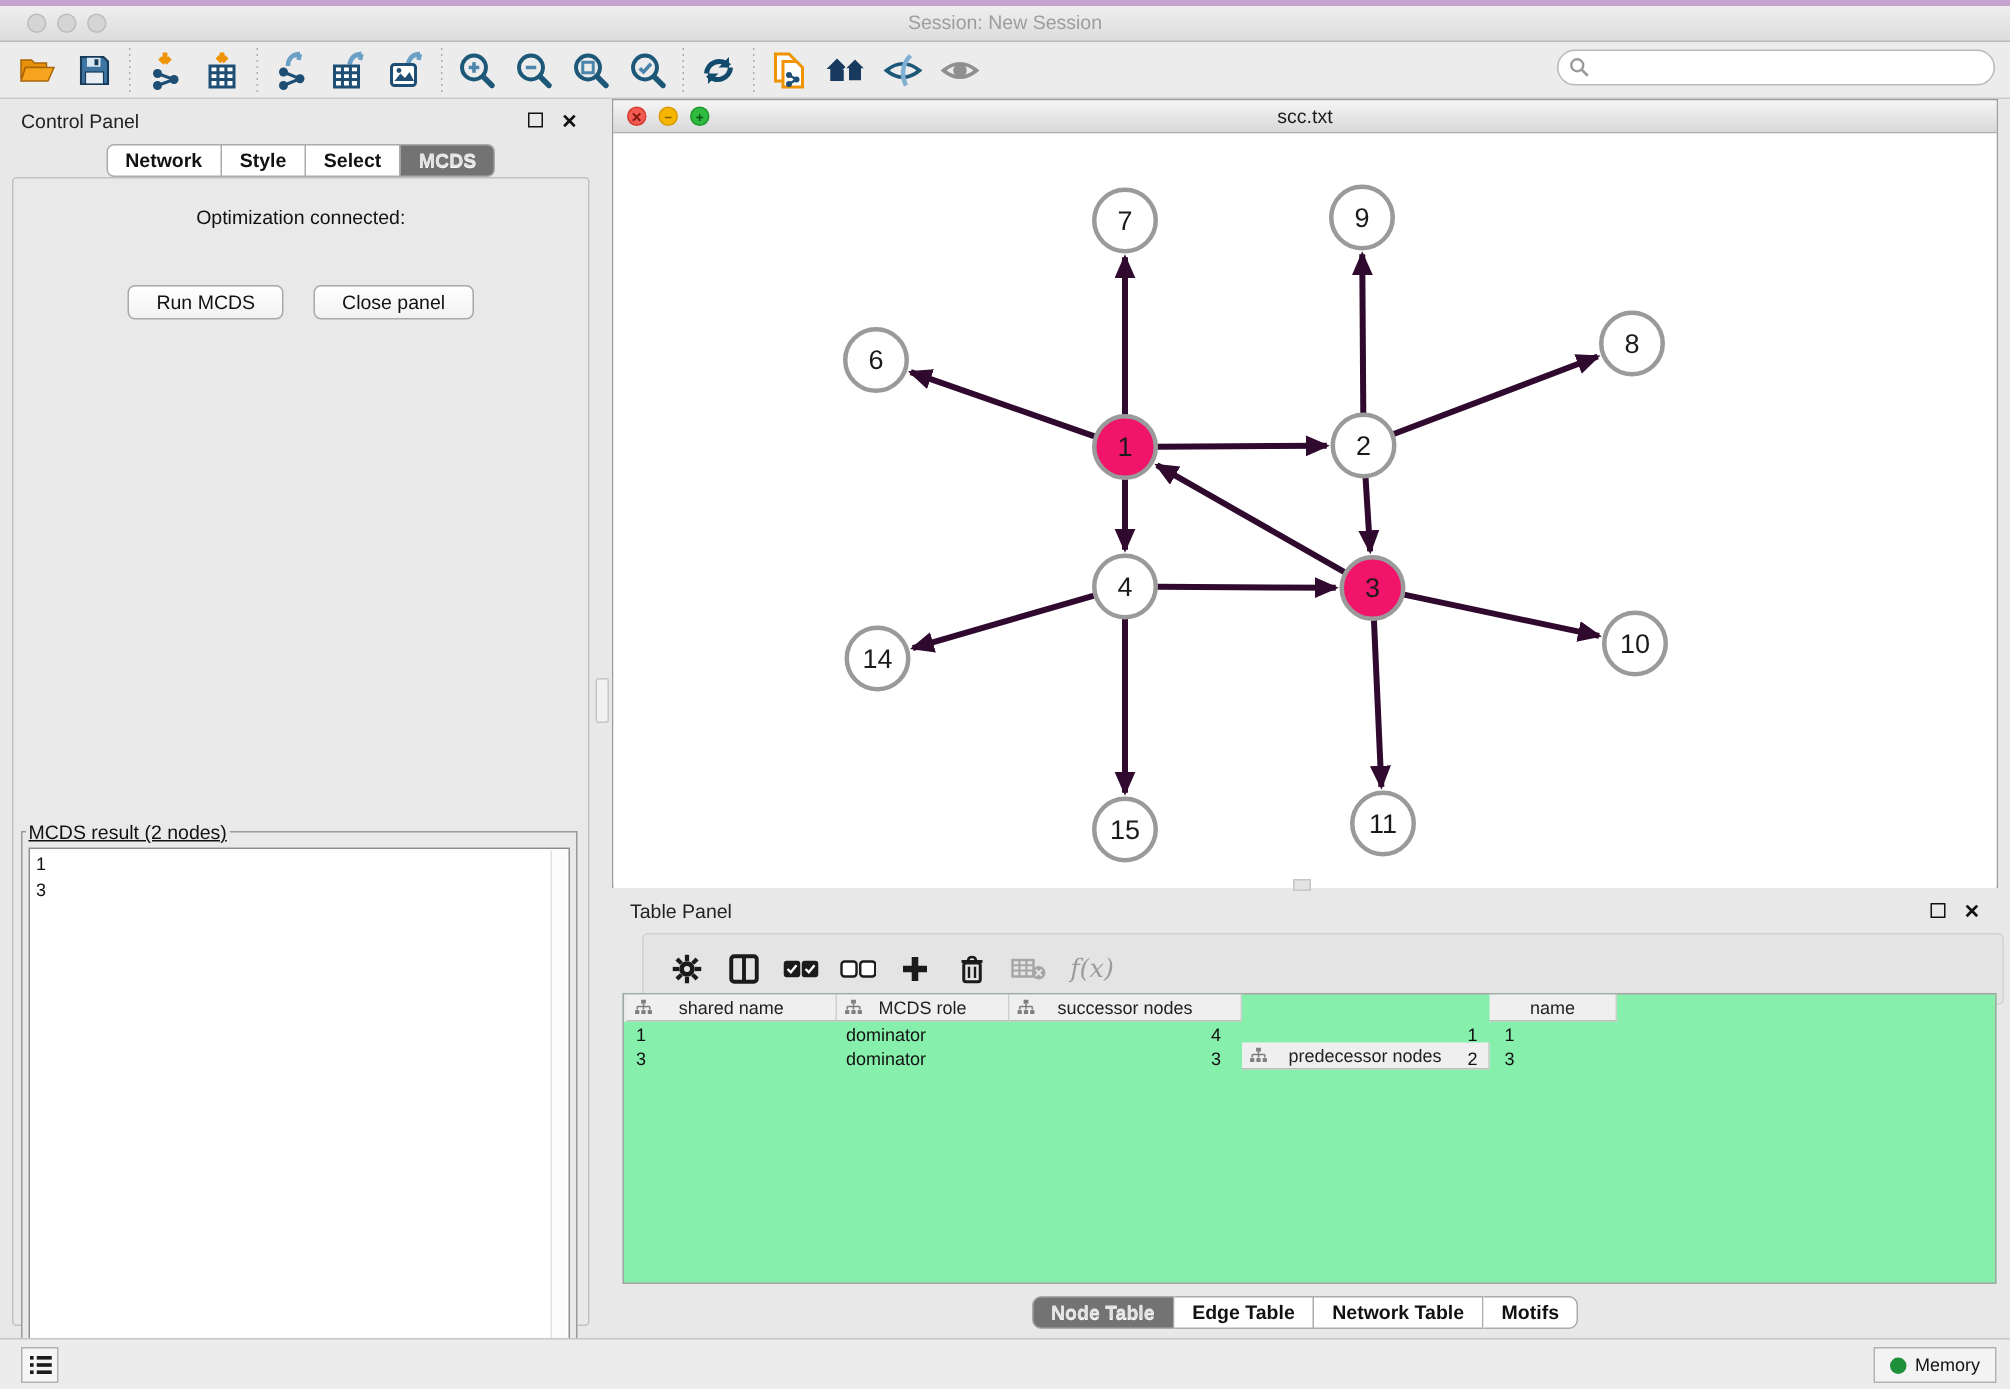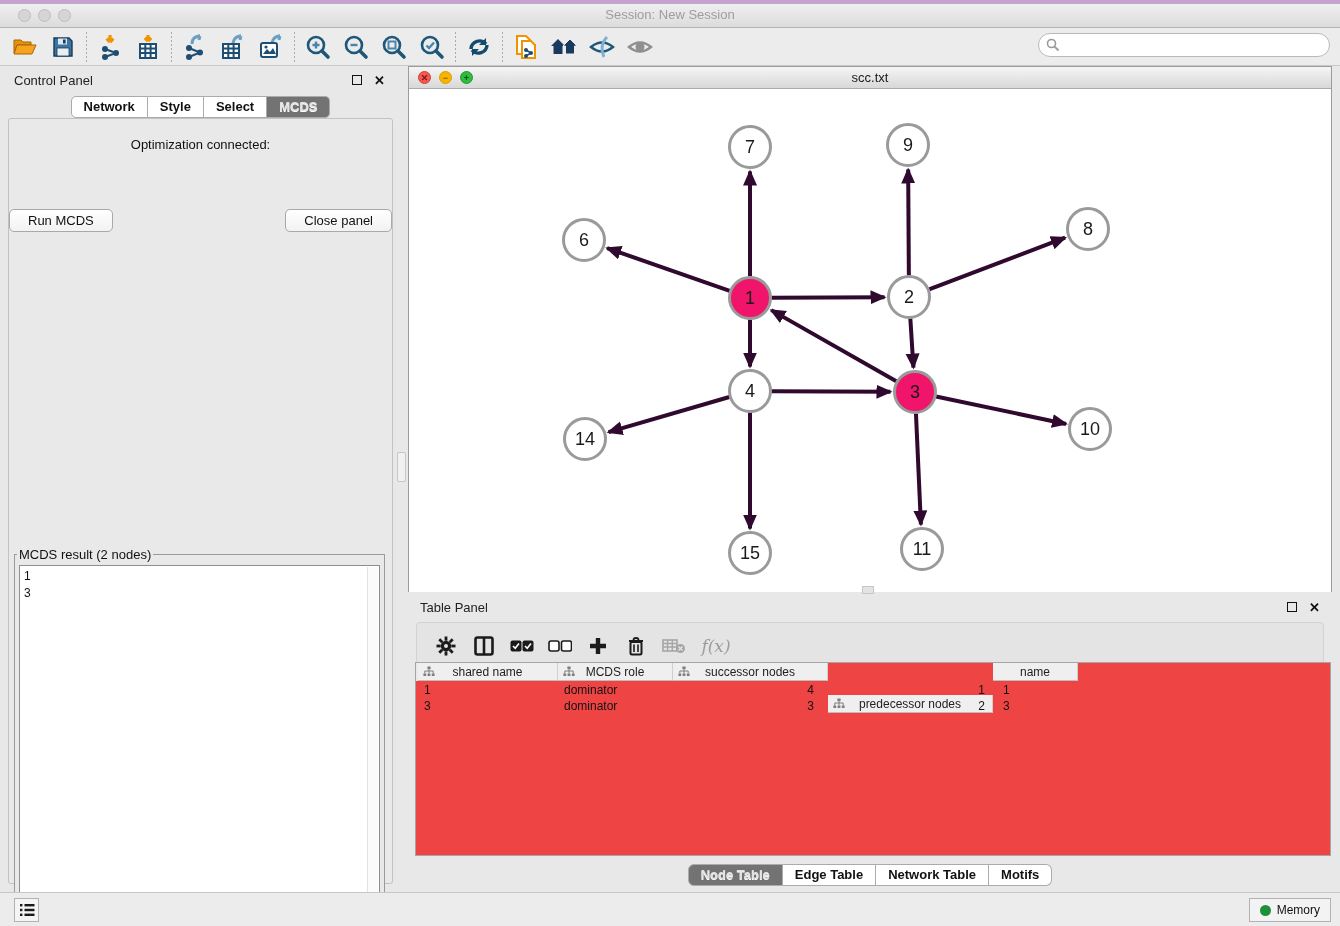--- a/index.html
+++ b/index.html
@@ -38,26 +38,26 @@
   .seg:last-child { border-radius:0 5px 5px 0; }
   .seg.active { background:#737373; color:#e3e3e3; text-shadow:0 1px 0 #fff; }
   .cp-body { position:absolute; left:0; top:52px; width:385px; height:766px;
     background:#e9e9e9; border:1px solid #c2c2c2; border-radius:3px; }
   .opt-label { margin-top:18px; text-align:center; font-size:13px; color:#111; }
   .select { position:absolute; left:37px; top:42px; width:308px; height:23px; background:#fff;
     border:1px solid #a9a9a9; border-radius:5px; display:flex; align-items:center;
     font-size:13px; color:#111; padding-left:12px; }
   .select .chev { position:absolute; right:8px; top:1px; display:flex; flex-direction:column; line-height:9px;
     font-size:9px; color:#555; }
-  .btn-row { position:absolute; left:0; top:90px; width:100%; display:flex; justify-content:space-between; gap:20px; }
+  .btn-row { position:absolute; left:0; top:71px; width:100%; display:flex; justify-content:center; gap:20px; }
   .pbtn { height:23px; padding:0 18px; background:linear-gradient(#ffffff,#f2f2f2); border:1px solid #a9a9a9;
     border-radius:5px; font-size:13px; color:#111; font-family:"Liberation Sans",sans-serif; }
   fieldset.result { position:absolute; left:5px; top:428px; width:371px; height:378px;
     border:1px solid #9a9a9a; background:#e9e9e9; }
-  fieldset.result legend { font-size:13px; color:#111; margin-left:2px; padding:0 2px; }
+  fieldset.result legend { font-size:13px; color:#111; margin-left:2px; padding:0 2px;text-decoration:underline; }
   .result-box { position:absolute; left:4px; top:3px; width:361px; height:352px; background:#fff;
     border:1px solid #8e8e8e; font-size:12px; color:#111; padding:2px 0 0 4px; line-height:17px; }
   .result-scroll { position:absolute; right:1px; top:1px; width:11px; height:350px; background:#fbfbfb; border-left:1px solid #e2e2e2; }
 
   
   .net-window { position:absolute; left:408px; top:66px; width:924px; height:526px;
     border:1px solid #9c9c9c; background:#fff; }
   .net-titlebar { height:22px; background:linear-gradient(#f5f5f5,#d8d8d8); border-bottom:1px solid #ababab; position:relative; }
   .mac-dot { position:absolute; top:4px; width:13px; height:13px; border-radius:50%; font-size:9px; font-weight:bold;
     display:flex; align-items:center; justify-content:center; }
@@ -69,25 +69,25 @@
 
   .splitter-v { position:absolute; left:397px; top:452px; width:9px; height:30px;
     background:#f1f1f1; border:1px solid #c6c6c6; border-radius:2px; }
   .splitter-h { position:absolute; left:862px; top:586px; width:12px; height:8px;
     background:#e3e3e3; border:1px solid #c6c6c6; }
 
   
   .table-panel { position:absolute; left:408px; top:594px; width:924px; height:292px; }
   .tp-header { height:26px; display:flex; align-items:center; font-size:13px; color:#222; }
   .tp-header .ph-title { flex:1; padding-left:12px; }
-  .tp-toolbar { position:absolute; left:8px; top:28px; width:908px; height:48px;
+  .tp-toolbar { position:absolute; left:20px; top:28px; width:908px; height:48px;
     background:#e4e4e4; border:1px solid #d2d2d2; border-radius:4px; display:flex; align-items:center; padding-left:10px; }
   .tp-btn { width:38px; height:32px; display:flex; align-items:center; justify-content:center; }
   .fx { font-family:"DejaVu Serif", serif; font-style:italic; font-size:17px; color:#9c9c9c; }
-  .tbl { position:absolute; left:7px; top:68px; width:916px; height:194px; background:#ef4444; border:1px solid #a5a5a5; }
+  .tbl { position:absolute; left:7px; top:68px; width:916px; height:194px; background:#86efac; border:1px solid #a5a5a5; }
   .tbl-gutter { position:absolute; left:0; top:0; width:2px; height:18px; background:#e9e9e9; }
   .tbl-headrow { position:absolute; left:2px; top:0; height:18px; display:flex; }
   .th { height:18px; background:#efefef; border-right:1px solid #cfcfcf; border-bottom:1px solid #bdbdbd;
     display:flex; align-items:center; font-size:12px; color:#222; position:relative; }
   .th .th-label { flex:1; text-align:center; }
   .th svg { position:absolute; left:5px; }
   .tbl-row { position:absolute; left:2px; display:flex; height:16px; }
   .td { font-size:12px; color:#111; line-height:16px; }
   .tbl-tabs { position:absolute; left:0; top:270px; width:100%; display:flex; justify-content:center; }
   .tbl-tabs .seg { border-radius:0; }

